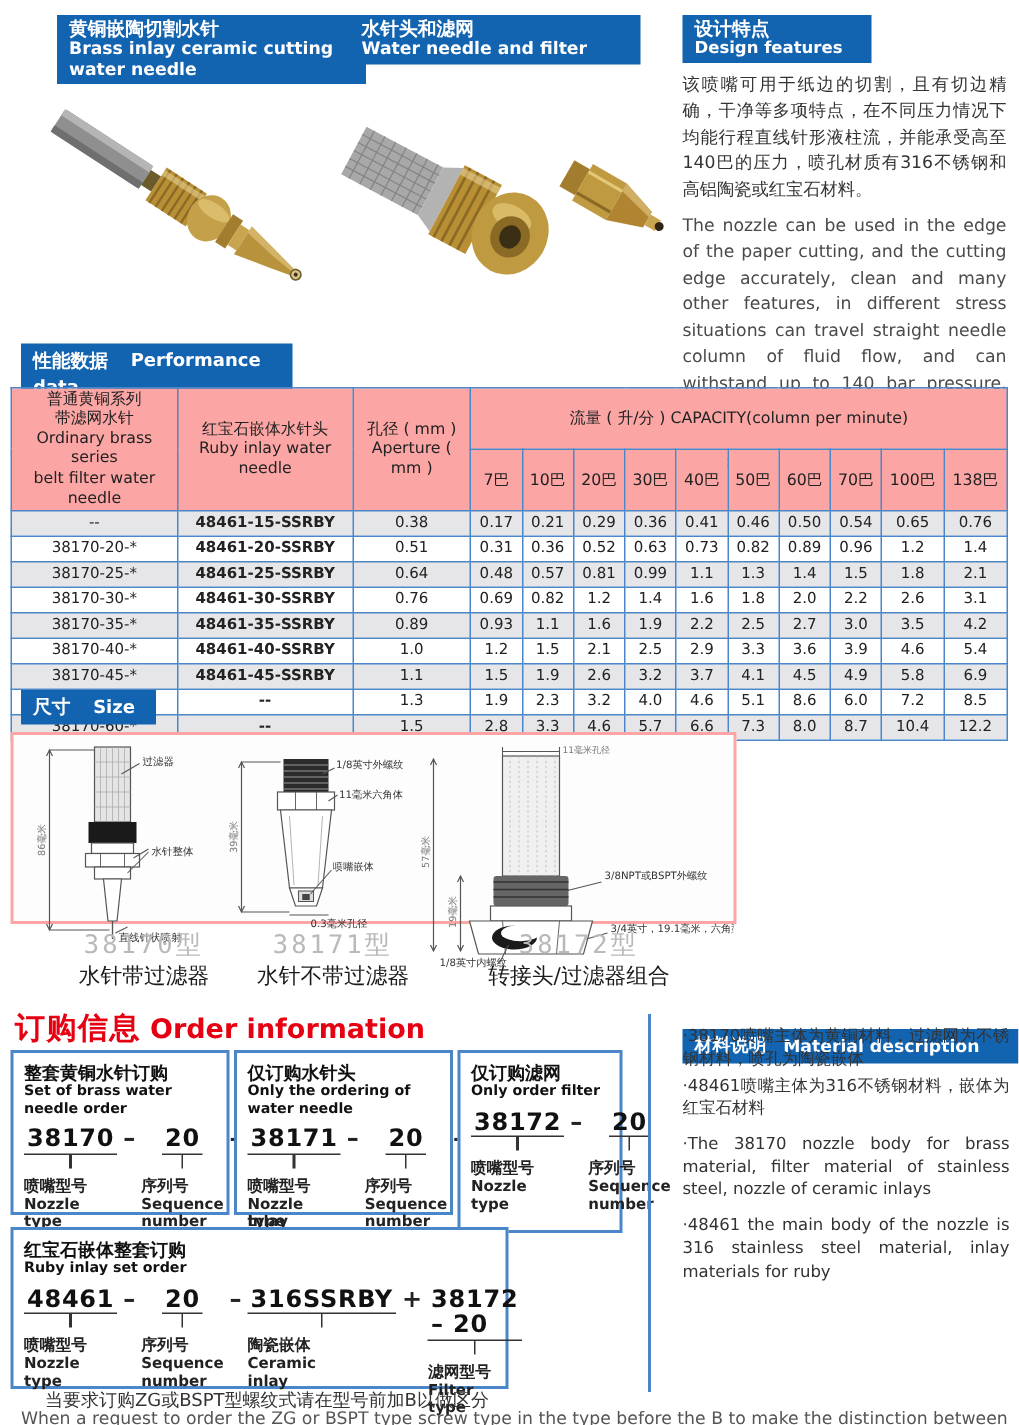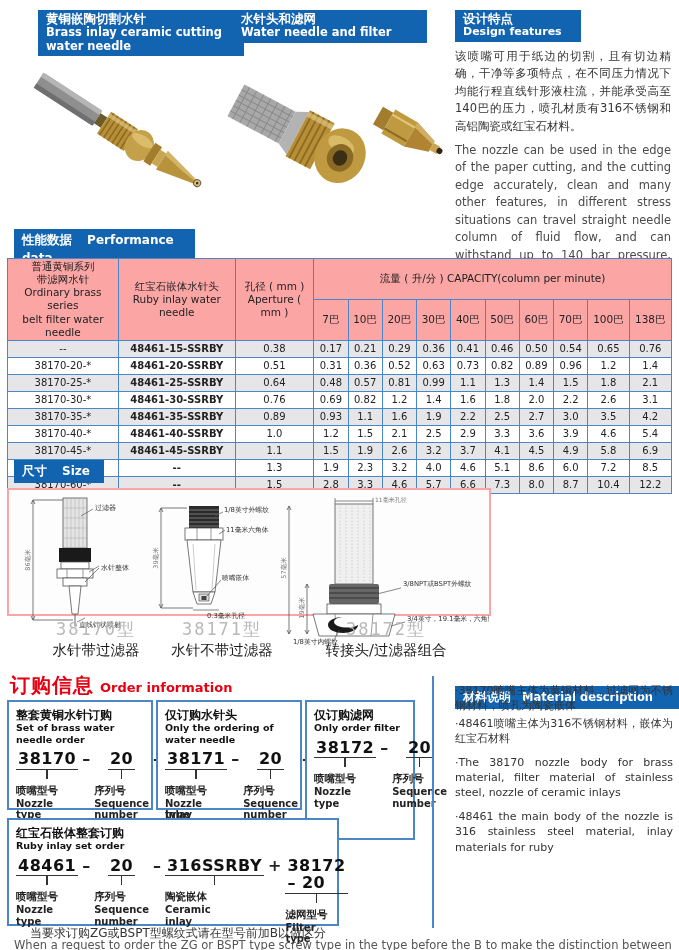--- a/index.html
+++ b/index.html
@@ -52,21 +52,21 @@
     font-family:"DejaVu Sans Mono","Liberation Mono",monospace;
   }
   .caption .cap {
     display:block; font-size:14.5px; color:#1a1a1a;
     font-family:"DejaVu Serif","Liberation Serif",serif;
   }
 
   
   .order-title { position:absolute; left:10px; top:672px; color:#e60012; }
   .order-title .zh { font-size:20px; font-weight:bold; letter-spacing:1px; }
-  .order-title .en { font-size:13px; font-weight:bold; margin-left:6px; }
+  .order-title .en { font-size:18px; font-weight:bold; margin-left:6px; }
   .obox {
     position:absolute; border:2px solid #4a86c8; background:#fff; padding:6px 7px 4px 7px;
   }
   .ob-title-zh { font-size:12px; font-weight:bold; color:#111; line-height:1.2; }
   .ob-title-en { font-size:9.5px; font-weight:bold; color:#111; line-height:1.2; margin-bottom:5px; }
   .ob-code-row { display:flex; align-items:flex-start; }
   .ob-col { display:flex; flex-direction:column; align-items:center; }
   .ob-code {
     font-size:16px; font-weight:bold; color:#111; letter-spacing:0.5px;
     border-bottom:1.5px solid #333; padding:0 2px 1px 2px; line-height:1.1;
@@ -564,21 +564,21 @@
         </div>
         <div class="ob-sep">–</div>
         <div class="ob-col">
           <div class="ob-code">CER</div>
           <div class="ob-tick"></div>
           <div class="ob-lab-zh">陶瓷嵌体</div>
           <div class="ob-lab-en">Ceramic inlay</div>
         </div>
       </div>
   </div>
-  <div class="obox" style="left:305px; top:700px; width:110px; height:140px;">
+  <div class="obox" style="left:305px; top:700px; width:110px; height:122px;">
     <div class="ob-title-zh">仅订购滤网</div>
     <div class="ob-title-en">Only order filter</div>
     <div class="ob-code-row">
         <div class="ob-col">
           <div class="ob-code">38172</div>
           <div class="ob-tick"></div>
           <div class="ob-lab-zh">喷嘴型号</div>
           <div class="ob-lab-en">Nozzle type</div>
         </div>
         <div class="ob-sep">–</div>

